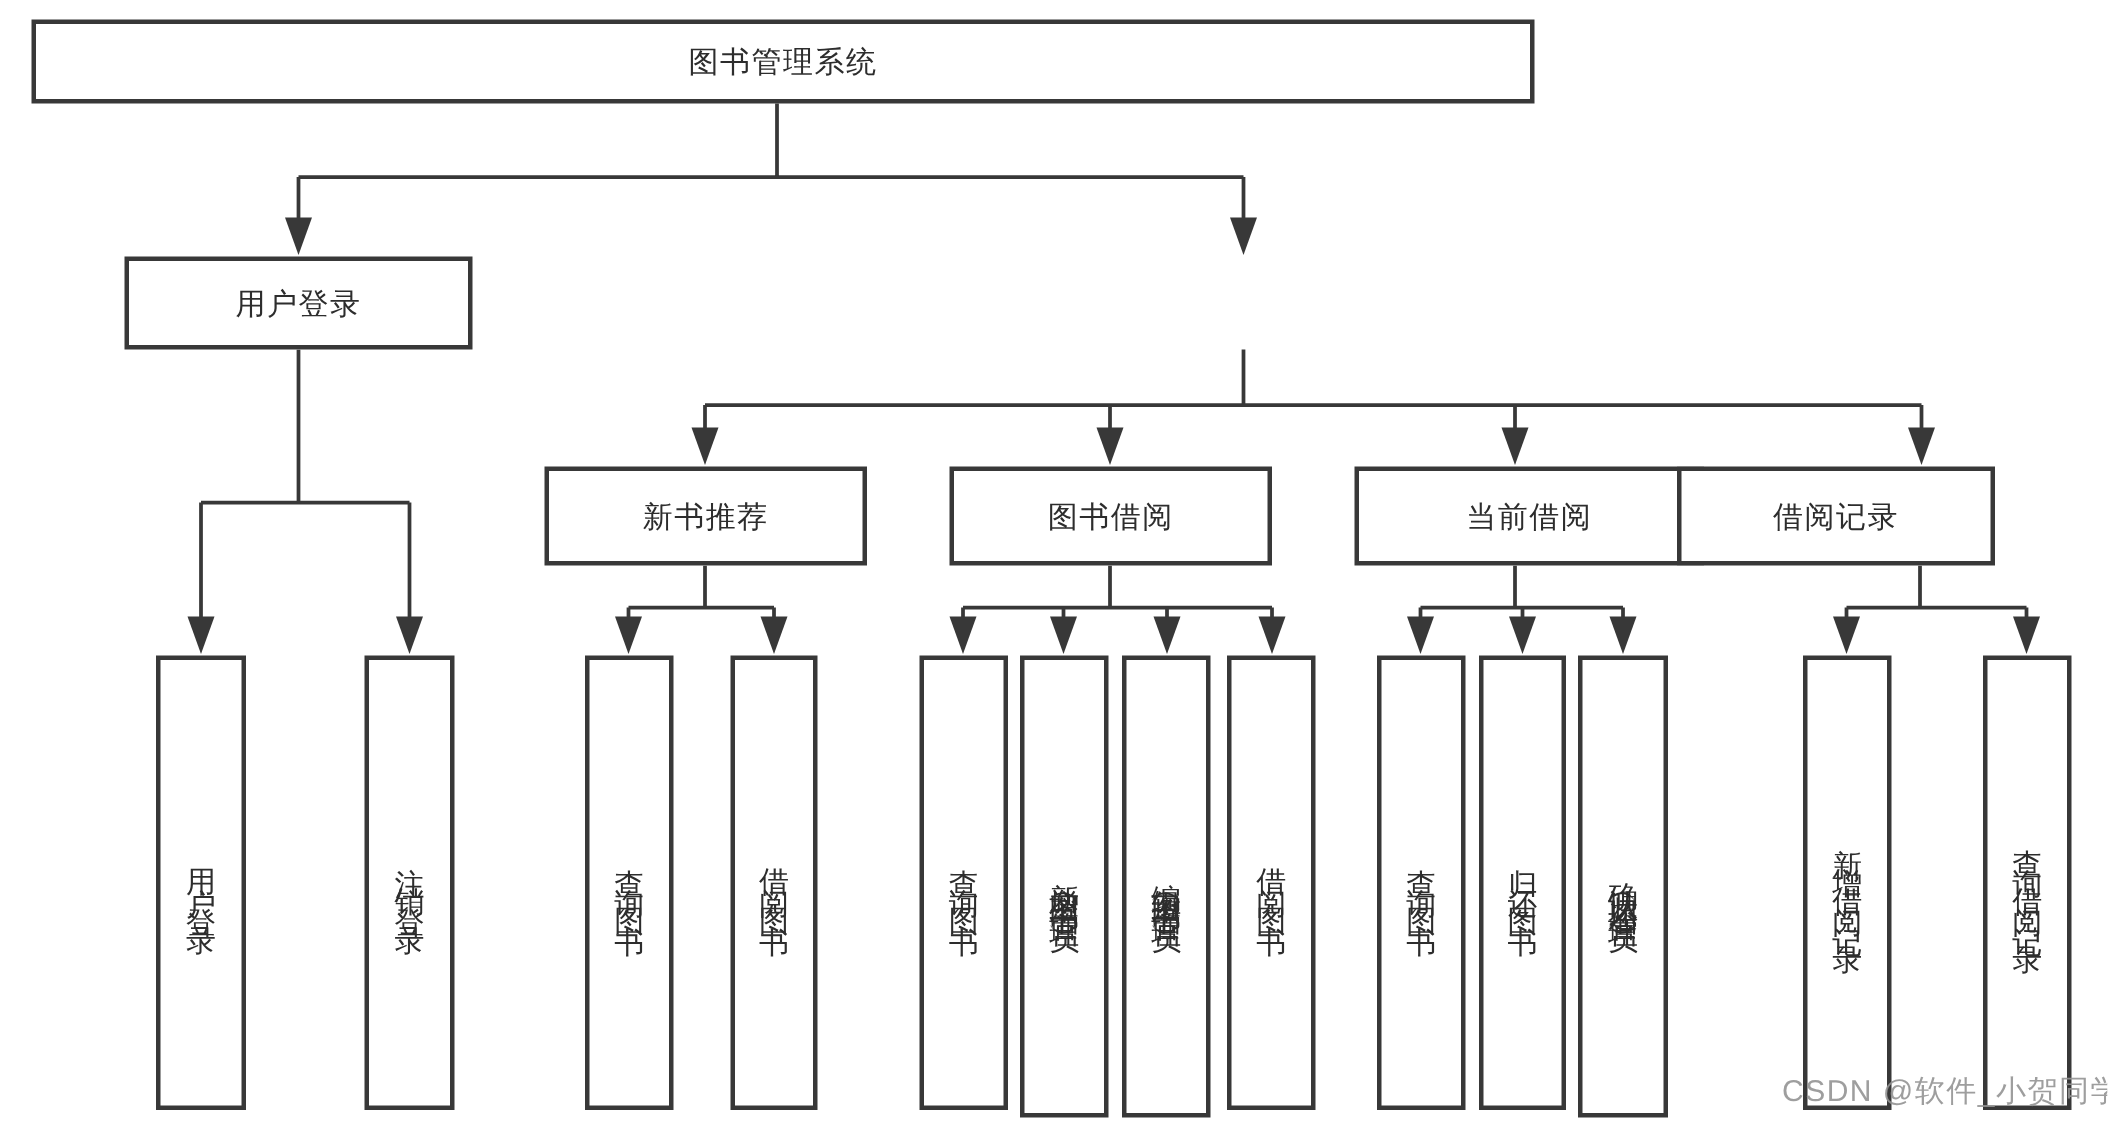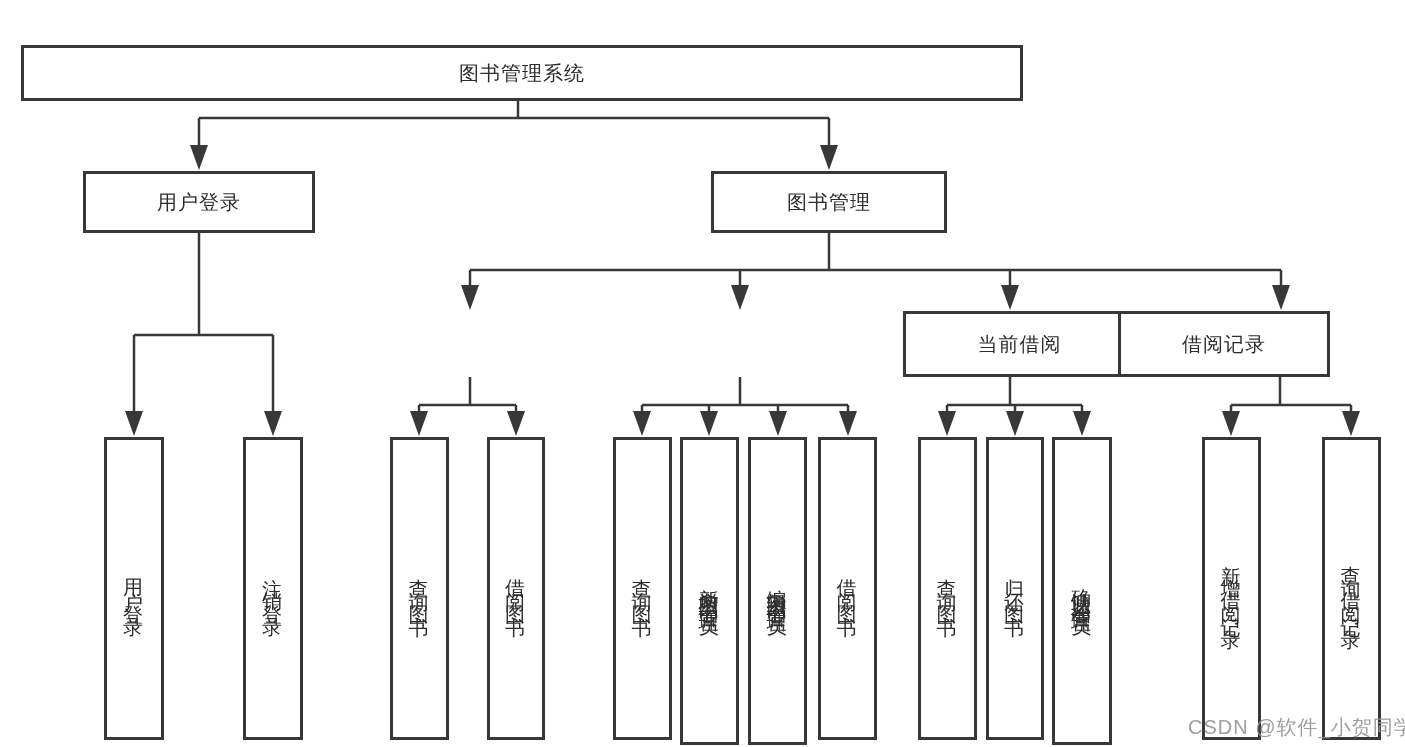--- a/index.html
+++ b/index.html
@@ -38,21 +38,21 @@
     border: 3px solid #383838;
     box-sizing: border-box;
     display: flex;
     align-items: center;
     justify-content: center;
     font-size: 20px;
     color: #2d2d2d;
     letter-spacing: 1px;
     white-space: nowrap;
   }
-  .root-box    { left: 21px;   top: 13px;  width: 1002px; height: 56px; margin-top: 32px; }
+  .root-box    { left: 21px;   top: 13px;  width: 1002px; height: 56px; }
   .branch-box  { top: 171px; height: 62px; }
   .module-box  { top: 311px; height: 66px; }
   .leaf {
     top: 437px;
     height: 303px;
     writing-mode: vertical-rl;
     text-orientation: mixed;
     letter-spacing: 13px;
   }
   .leaf.long {
@@ -125,24 +125,27 @@
     </g>
   </svg>
 
   <div class="box root-box">
     <span>图书管理系统</span>
   </div>
 
   <div class="box branch-box" style="left:83px; width:232px;">
     <span>用户登录</span>
   </div>
-  <div class="box branch-box" style="left:711px; width:236px;">
-    <span>图书管理</span>
+
+  <div class="box module-box" style="left:363px; width:215px;">
+    <span>新书推荐</span>
   </div>
-
+  <div class="box module-box" style="left:633px; width:215px;">
+    <span>图书借阅</span>
+  </div>
   <div class="box module-box" style="left:903px; width:233px;">
     <span>当前借阅</span>
   </div>
   <div class="box module-box" style="left:1118px; width:212px;">
     <span>借阅记录</span>
   </div>
 
   <div class="box leaf" style="left:104px; width:60px;">
     <span>用户登录</span>
   </div>

